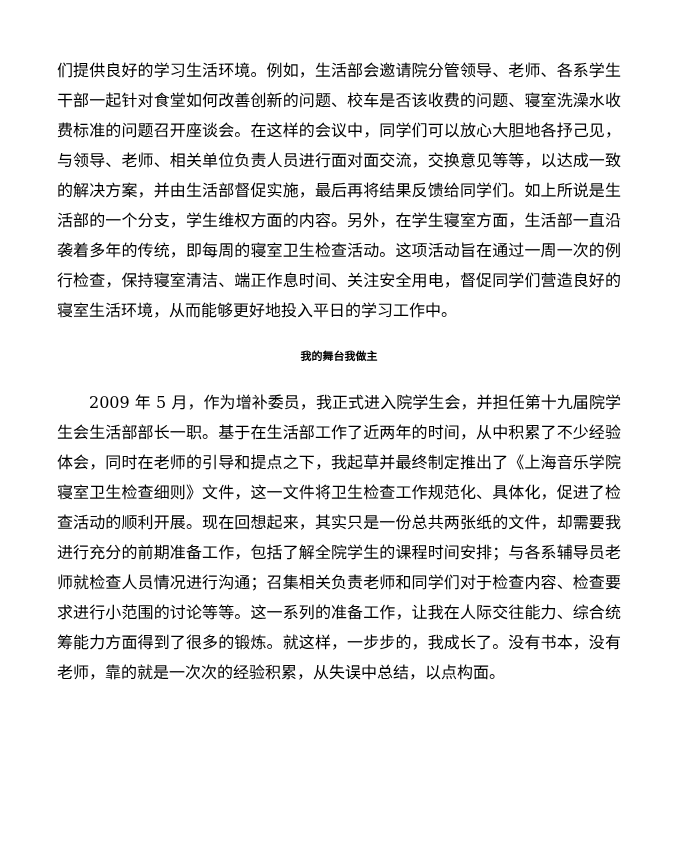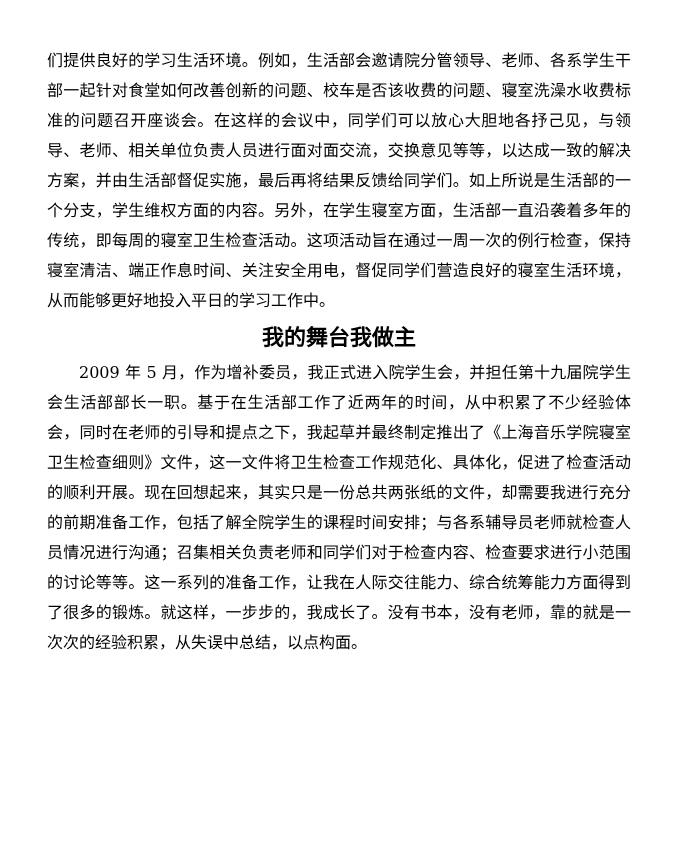--- a/index.html
+++ b/index.html
@@ -12,34 +12,34 @@
     width: 682px;
     height: 858px;
     background: #ffffff;
     box-sizing: border-box;
     padding: 40px 45px 0 41px;
     overflow: hidden;
     font-family: "DejaVu Serif", "Liberation Serif", serif;
     color: #000000;
   }
   .body-text {
-    margin: 6px;
+    margin: 16px;
     font-size: 16px;
     line-height: 30px;
     text-align: justify;
     text-justify: inter-ideograph;
     color: #000000;
     word-break: break-all;
   }
   .body-text.indent {
     text-indent: 2em;
   }
   .section-heading {
     margin: 0;
-    font-size: 22px;
+    font-size: 11px;
     line-height: 30px;
     font-weight: bold;
     text-align: center;
     color: #000000;
   }
 </style>
 </head>
 <body>
 
 <div class="page">

